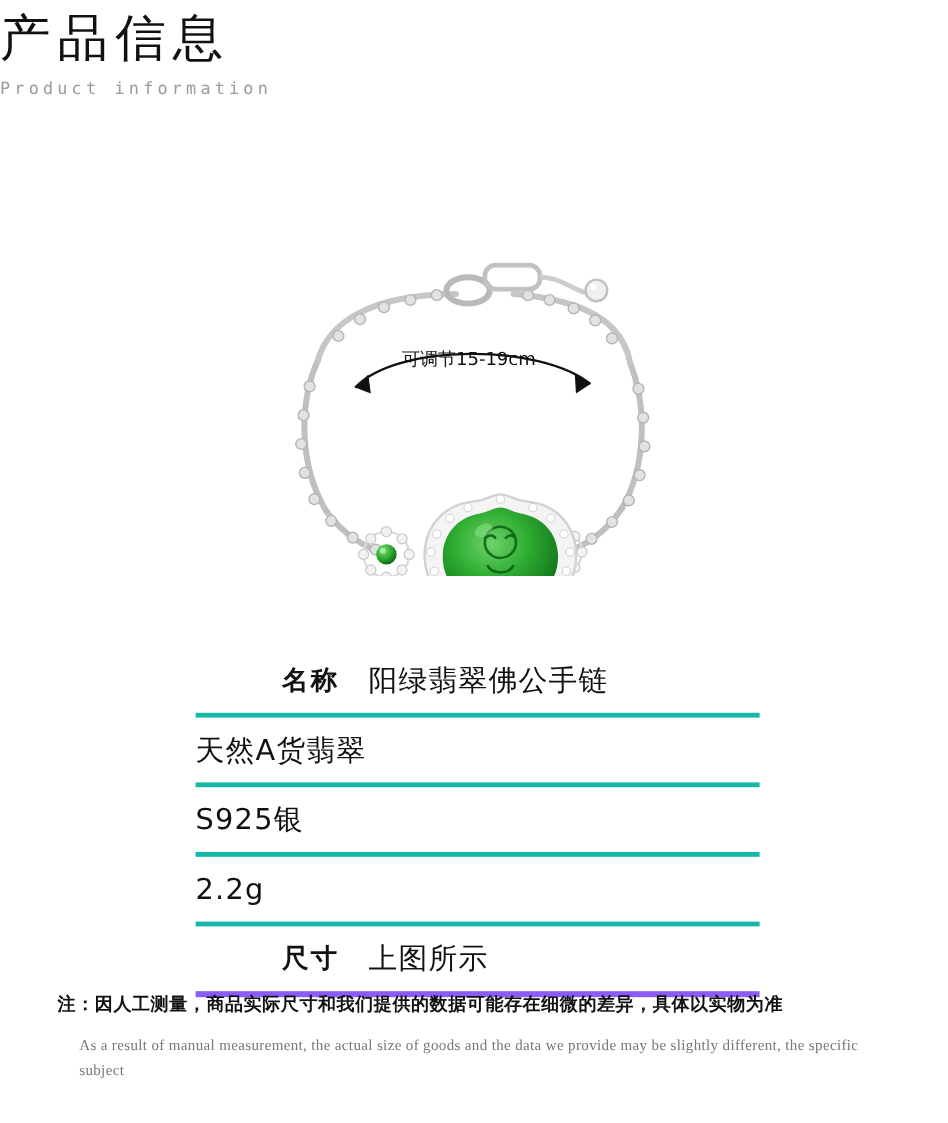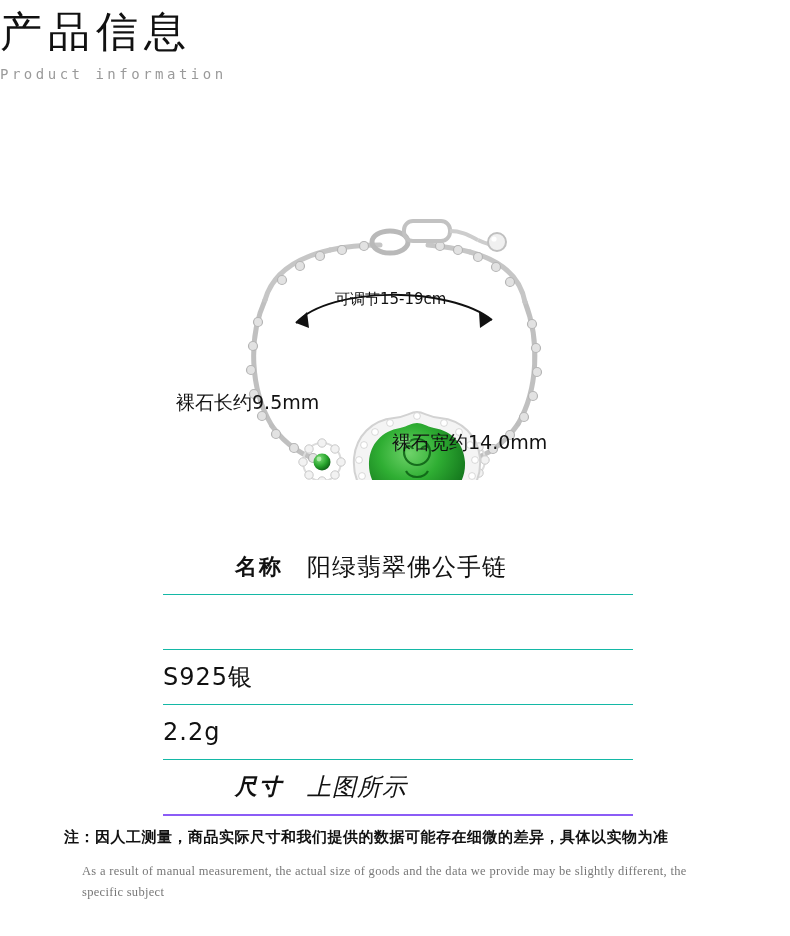--- a/index.html
+++ b/index.html
@@ -76,25 +76,24 @@
   .spec-table {
     position: absolute;
     left: 163px;
     top: 540px;
     width: 470px;
   }
   .spec-row {
     display: flex;
     align-items: center;
     height: 54px;
-    border-bottom: 1px solid #14b8a6;
+    border-bottom: 4px solid #14b8a6;
   }
   .spec-row:last-child {
-    border-bottom: 2px solid #8b5cf6;
-    font-style: italic;
+    border-bottom: 5px solid #8b5cf6;
   }
   .spec-label {
     width: 120px;
     text-align: right;
     padding-right: 24px;
     font-size: 22px;
     font-weight: bold;
     color: #111;
     letter-spacing: 2px;
     font-family: "DejaVu Sans", sans-serif;
@@ -105,21 +104,21 @@
     letter-spacing: 1px;
     font-family: "DejaVu Sans", sans-serif;
   }
 
   
   .footer {
     position: absolute;
     left: 0;
     top: 826px;
     width: 790px;
-    padding: 0 64px;
+    padding: 0 48px;
     box-sizing: border-box;
   }
   .footer-cn {
     font-size: 15px;
     font-weight: bold;
     color: #111;
     letter-spacing: 0.5px;
     line-height: 1.5;
     font-family: "DejaVu Sans", sans-serif;
   }
@@ -301,30 +300,29 @@
     <g stroke="#111" stroke-width="1.6" fill="none">
       <path d="M345,412 C360,408 368,404 372,400"></path>
     </g>
 
     <g stroke="#111" stroke-width="1.6" fill="none">
       <path d="M415,428 C418,440 420,448 423,452"></path>
     </g>
   </svg>
 
   <div class="callout callout-adjust">可调节15-19cm</div>
-  <div class="callout callout-len">裸石长约9.5mm</div>
-  <div class="callout callout-wid">裸石宽约14.0mm</div>
 </div>
 
 <div class="spec-table">
   <div class="spec-row">
     <div class="spec-label">名称</div>
     <div class="spec-value">阳绿翡翠佛公手链</div>
   </div>
   <div class="spec-row">
+    <div class="spec-value">天然A货翡翠</div>
   </div>
   <div class="spec-row">
     <div class="spec-value">S925银</div>
   </div>
   <div class="spec-row">
     <div class="spec-value">2.2g</div>
   </div>
   <div class="spec-row">
     <div class="spec-label">尺寸</div>
     <div class="spec-value">上图所示</div>

